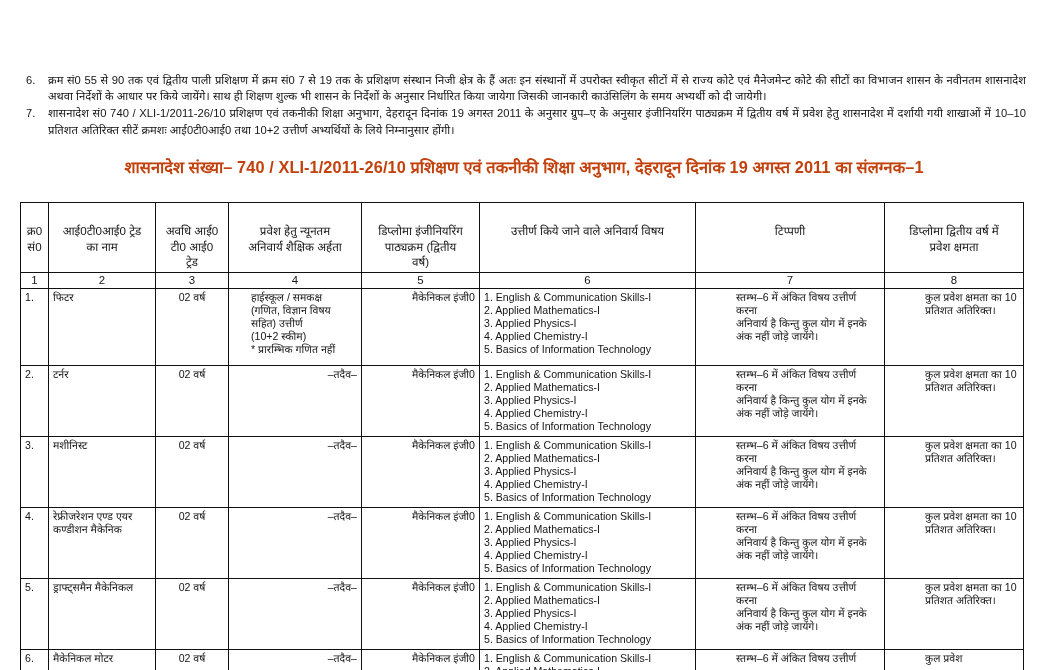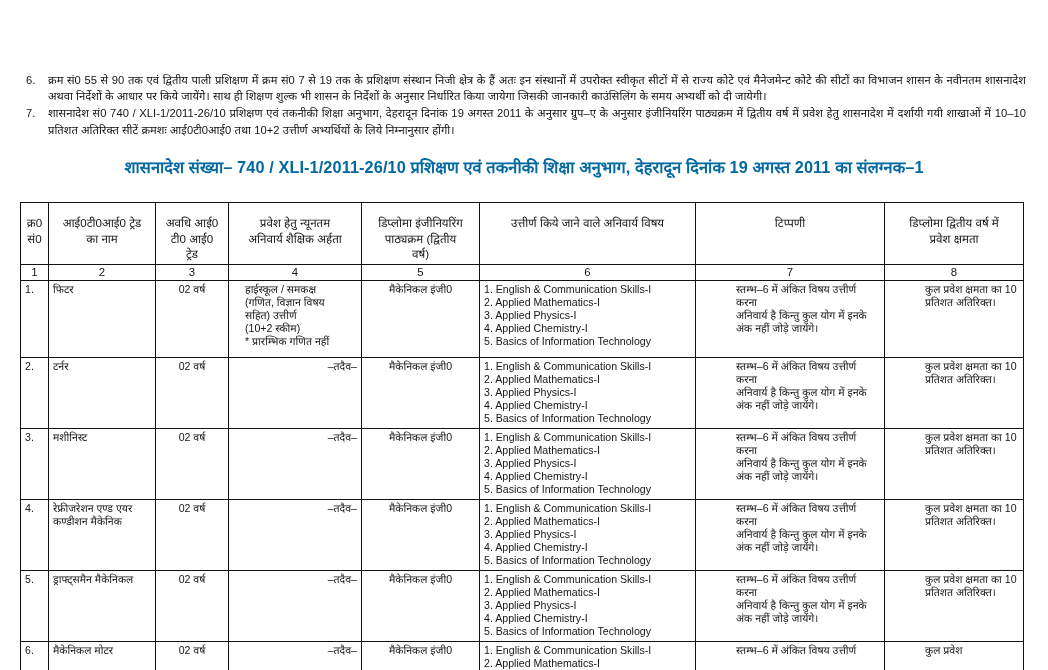--- a/index.html
+++ b/index.html
@@ -48,21 +48,21 @@
   }
 
   
   .doc-title {
     position: absolute;
     left: 24px;
     top: 156px;
     width: 1000px;
     text-align: center;
     font-weight: bold;
-    color: #0369a1;
+    color: #c2410c;
   }
   .doc-title .line1 {
     font-size: 16.3px;
     line-height: 22px;
     letter-spacing: 0.1px;
     white-space: nowrap;
   }
   .doc-title .line2 {
     font-size: 16.3px;
     line-height: 21px;
@@ -88,21 +88,21 @@
     vertical-align: top;
     padding: 2px 4px;
     font-size: 10.6px;
     line-height: 13.2px;
     color: #151515;
     font-weight: normal;
   }
   table.main thead th {
     text-align: center;
     vertical-align: top;
-    padding-top: 12px;
+    padding-top: 20px;
     font-size: 11.6px;
     line-height: 15.5px;
     height: 53px;
   }
   table.main tr.numrow td {
     text-align: center;
     font-size: 11.4px;
     padding: 0px 2px 1px 2px;
     height: 15px;
     line-height: 14px;
@@ -114,22 +114,22 @@
   col.c4 { width: 133px; }
   col.c5 { width: 118px; }
   col.c6 { width: 216px; }
   col.c7 { width: 189px; }
   col.c8 { width: 139px; }
 
   td.col-sn { text-align: left; padding-left: 5px; font-size: 10.6px; }
   td.col-trade { text-align: left; padding-left: 5px; font-size: 10.6px; line-height: 13.5px; }
   td.col-dur { text-align: center; padding-left: 6px; font-size: 10.6px; }
   td.col-qual { text-align: right; font-size: 10.6px; line-height: 13.6px; }
-  td.col-qual.qual-full { text-align: left; padding-left: 16px; }
-  td.col-course { text-align: center; padding-left: 5px; font-size: 10.6px; }
+  td.col-qual.qual-full { text-align: left; padding-left: 22px; }
+  td.col-course { text-align: right; padding-left: 5px; font-size: 10.6px; }
   td.col-subj { text-align: left; padding-left: 4px; font-size: 10.4px; line-height: 12.6px; }
   td.col-note { text-align: left; padding-left: 5px; font-size: 10.4px; line-height: 13.6px; }
   td.col-cap { text-align: left; padding-left: 5px; font-size: 10.4px; line-height: 13.6px; }
 
   .subj-list { margin: 0; padding: 0; list-style: none; }
   .subj-list li { white-space: nowrap; }
 
   .qline { display: block; }
   .nline { display: block; margin-left: 36px; }
 </style>

